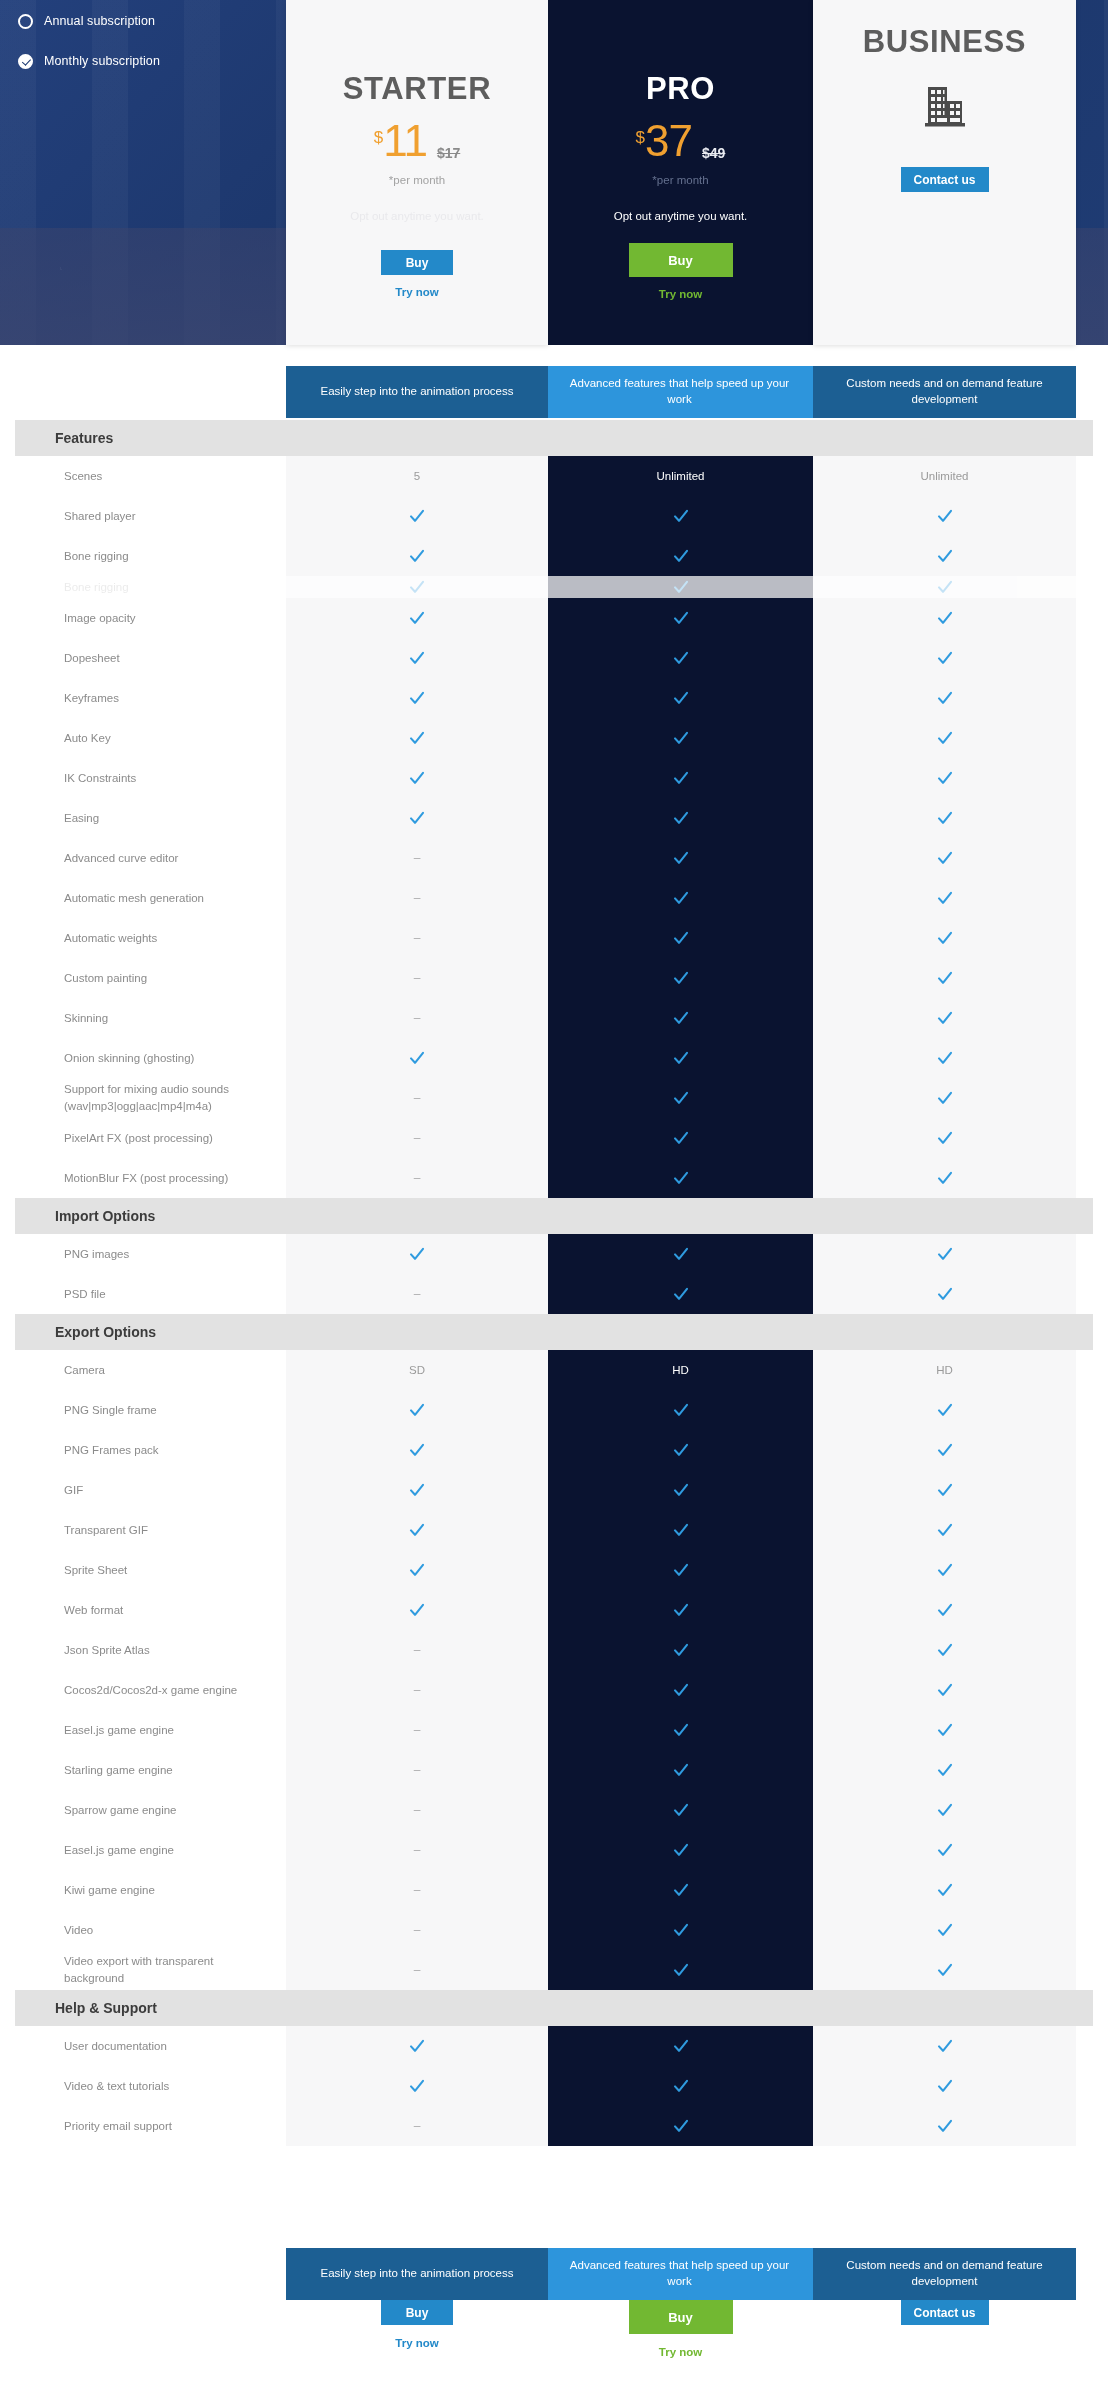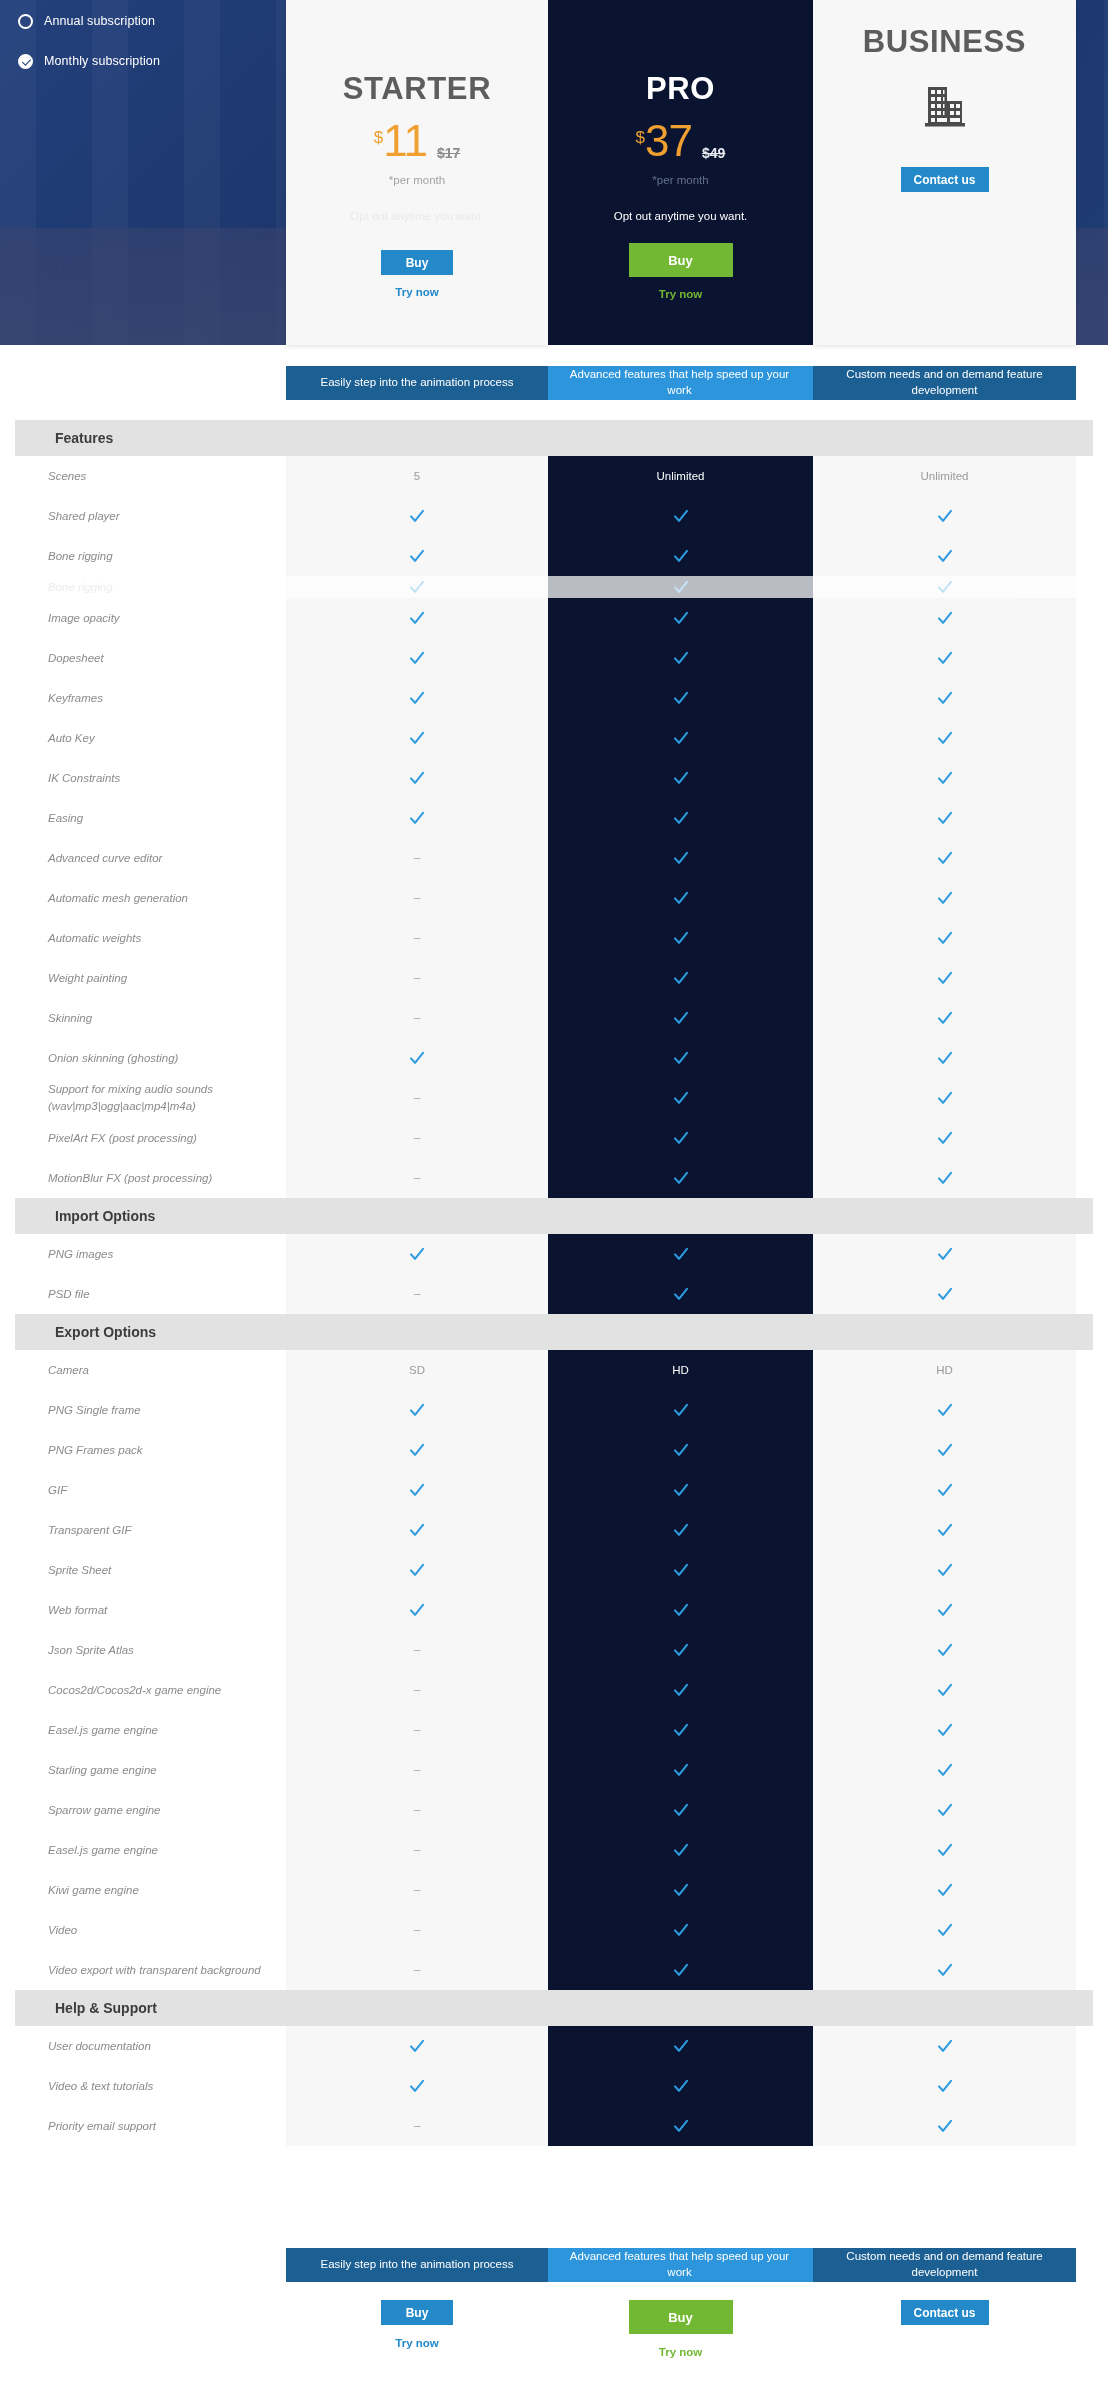--- a/index.html
+++ b/index.html
@@ -89,43 +89,43 @@
   .card .btn { width: 72px; height: 25px; }
   #card-starter  .btn { margin-top: 28px; }
   #card-pro      .btn { margin-top: 21px; width: 104px; height: 34px; font-size: 13px; }
   #card-business .btn { margin-top: 32px; width: 88px; height: 25px; }
 
   .trynow { font-size: 11.5px; font-weight: bold; margin-top: 11px; cursor: pointer; }
   .trynow.blue  { color: #2389c9; }
   .trynow.green { color: #72b832; }
 
   
-  .tagline-row { position: absolute; left: 286px; width: 790px; height: 34px; display: flex; }
+  .tagline-row { position: absolute; left: 286px; width: 790px; height: 52px; display: flex; }
   #tagline-top    { top: 366px; }
   #tagline-bottom { top: 2248px; }
   .tagline {
     display: flex; align-items: center; justify-content: center; text-align: center;
     color: #ffffff; font-size: 11.5px; line-height: 1.35; padding: 0 18px;
   }
   .tagline.a { width: 262px; background: #1c5f93; }
   .tagline.b { width: 265px; background: #2d95dc; padding-left: 16px; }
   .tagline.c { width: 263px; background: #1c5f93; }
 
   
   #table { position: absolute; left: 0; top: 420px; width: 1080px; }
   .sec-head {
     height: 36px; display: flex; align-items: center;
     background: #e2e2e2; color: #3c3c3c;
     font-size: 14px; font-weight: bold; padding-left: 40px;
     width: 1078px; margin-left: 15px;
   }
   .row { display: flex; align-items: center; min-height: 40px; position: relative; }
   .row-label {
-    width: 286px; padding-left: 48px; padding-right: 14px;
-    font-size: 11.5px; color: #8b8b8b; line-height: 1.45; font-style: italic;
+    width: 286px; padding-left: 64px; padding-right: 14px;
+    font-size: 11.5px; color: #8b8b8b; line-height: 1.45;
   }
   .cell {
     display: flex; align-items: center; justify-content: center;
     align-self: stretch; font-size: 11.5px; color: #9a9a9a;
   }
   .cell.c1 { width: 262px; background: #f7f7f8; }
   .cell.c2 { width: 265px; background: #0a1330; color: #ffffff; }
   .cell.c3 { width: 263px; background: #f7f7f8; }
   .check { display: inline-block; width: 16px; height: 16px; }
   .dash  { color: #aeaeae; font-size: 12px; }
@@ -448,21 +448,21 @@
           <path d="M2.5 10.5 L7.5 16 L17.5 3.5" stroke="#2f9bdf" stroke-width="2.6" fill="none" stroke-linecap="round" stroke-linejoin="round"></path>
         </svg>
       </div>
       <div class="cell c3">
         <svg viewBox="0 0 20 20" class="check">
           <path d="M2.5 10.5 L7.5 16 L17.5 3.5" stroke="#2f9bdf" stroke-width="2.6" fill="none" stroke-linecap="round" stroke-linejoin="round"></path>
         </svg>
       </div>
     </div>
     <div class="row">
-      <div class="row-label">Weight painting</div>
+      <div class="row-label">Custom painting</div>
       <div class="cell c1">
         <span class="dash">–</span>
       </div>
       <div class="cell c2">
         <svg viewBox="0 0 20 20" class="check">
           <path d="M2.5 10.5 L7.5 16 L17.5 3.5" stroke="#2f9bdf" stroke-width="2.6" fill="none" stroke-linecap="round" stroke-linejoin="round"></path>
         </svg>
       </div>
       <div class="cell c3">
         <svg viewBox="0 0 20 20" class="check">

